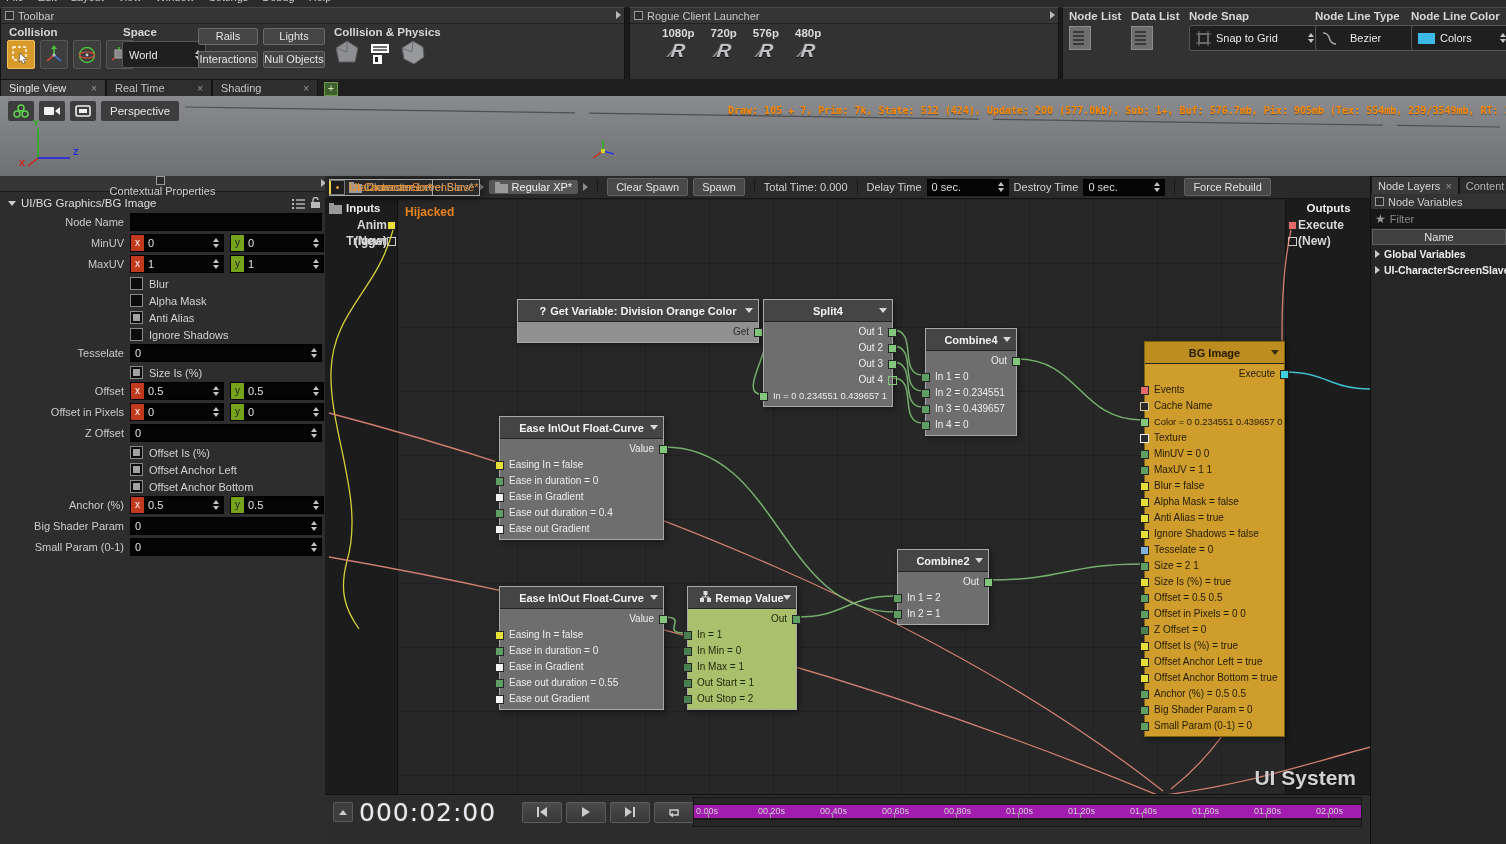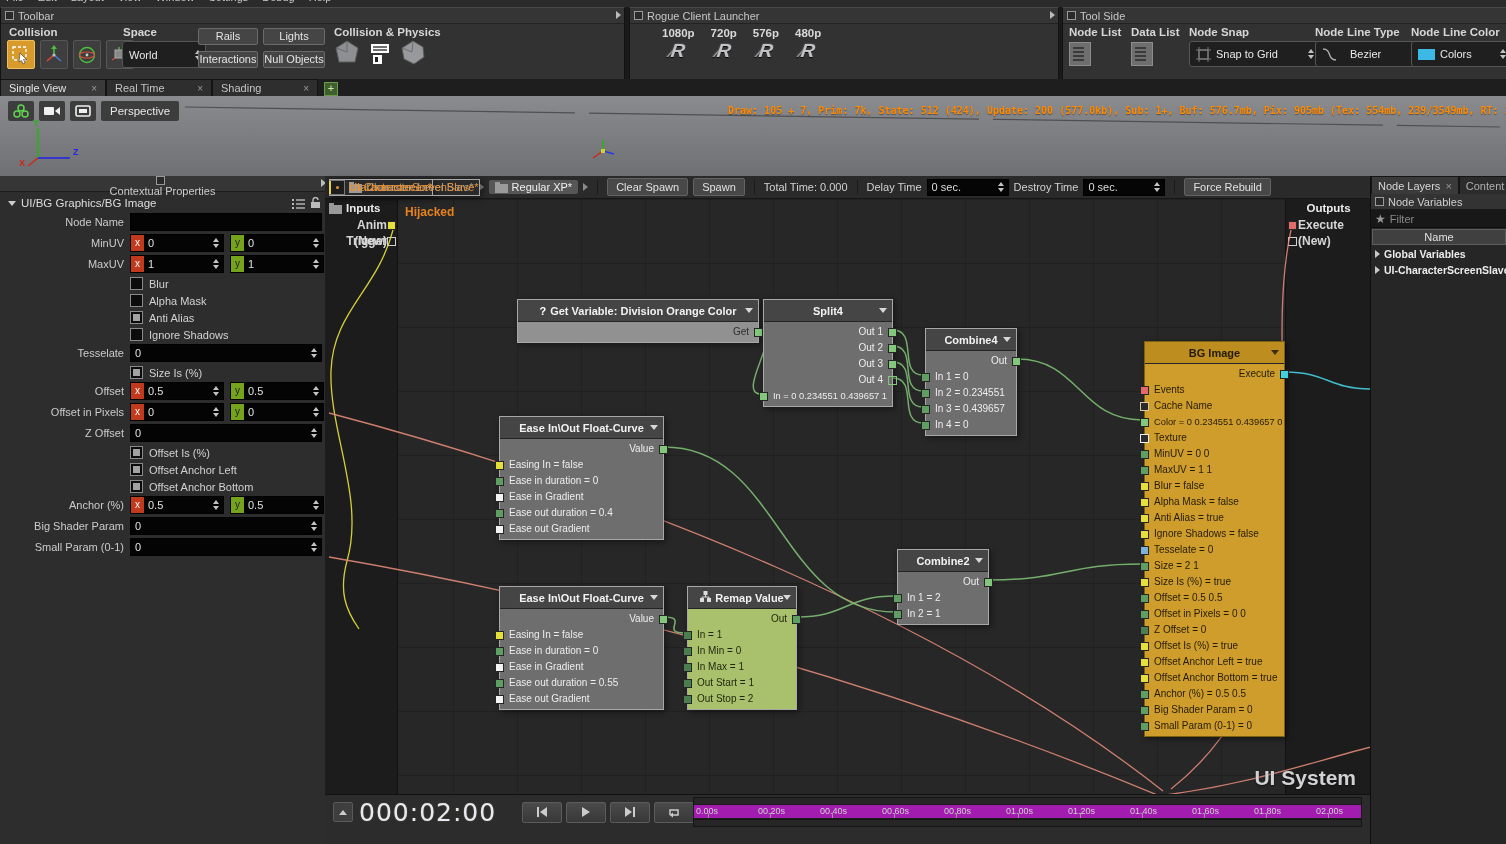--- a/index.html
+++ b/index.html
@@ -249,24 +249,20 @@
         </div><div class="res">
           <div class="rl">576p</div>
           <div class="rlogo">R</div>
         </div><div class="res">
           <div class="rl">480p</div>
           <div class="rlogo">R</div>
         </div></div>
   </div>
 
   <div class="panel" id="toolside-panel">
-    <div class="phead">
-      <span class="sqico"></span>
-      <span>Tool Side</span>
-    </div>
     <div class="pbody">
       <div class="ts-group" style="left:6px;">
         <div class="grouplabel">Node List</div>
         <div class="doc-ico" style="margin-top:4px;"></div>
       </div>
       <div class="ts-group" style="left:68px;">
         <div class="grouplabel">Data List</div>
         <div class="doc-ico" style="margin-top:4px;"></div>
       </div>
       <div class="ts-group" style="left:126px;">

